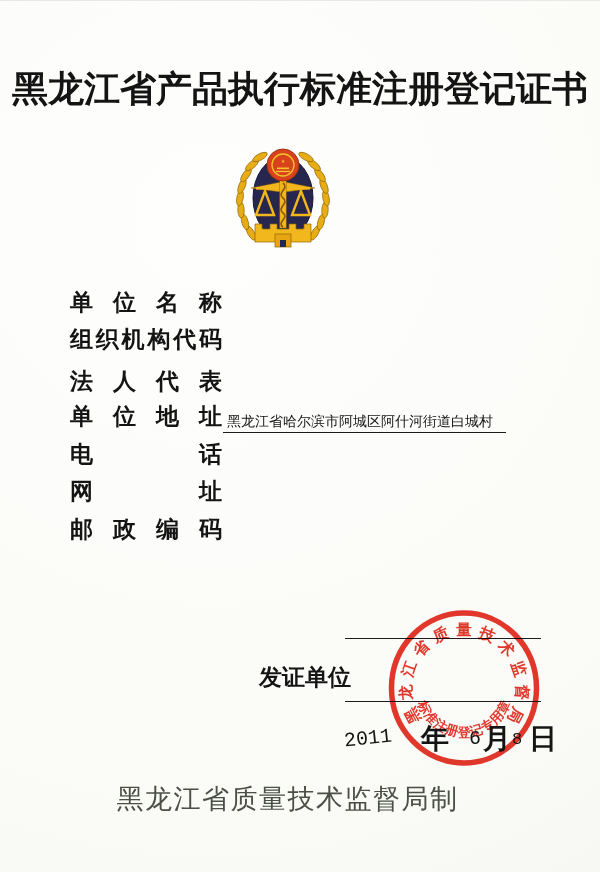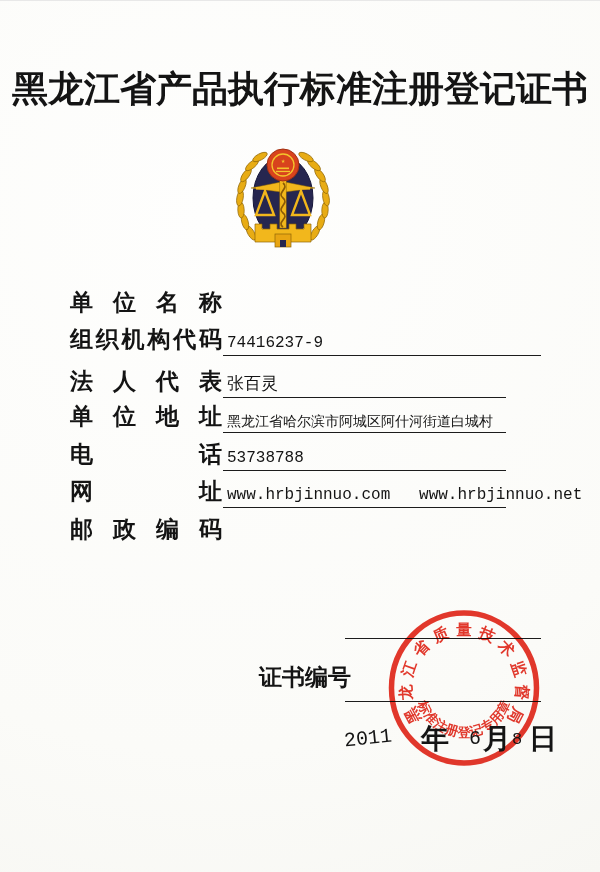--- a/index.html
+++ b/index.html
@@ -98,66 +98,62 @@
   </div>
   <div class="frow" style="top:321px">
     <div class="flabel">
         <span>组</span>
         <span>织</span>
         <span>机</span>
         <span>构</span>
         <span>代</span>
         <span>码</span>
       </div>
-    <div class="fvalue latin wide">74416237-9</div>
   </div>
   <div class="frow" style="top:363px">
     <div class="flabel">
         <span>法</span>
         <span>人</span>
         <span>代</span>
         <span>表</span>
       </div>
-    <div class="fvalue">张百灵</div>
   </div>
   <div class="frow" style="top:398px">
     <div class="flabel">
         <span>单</span>
         <span>位</span>
         <span>地</span>
         <span>址</span>
       </div>
     <div class="fvalue small">黑龙江省哈尔滨市阿城区阿什河街道白城村</div>
   </div>
   <div class="frow" style="top:436px">
     <div class="flabel">
         <span>电</span>
         <span>话</span>
       </div>
-    <div class="fvalue latin">53738788</div>
   </div>
   <div class="frow" style="top:473px">
     <div class="flabel">
         <span>网</span>
         <span>址</span>
       </div>
-    <div class="fvalue latin">www.hrbjinnuo.com   www.hrbjinnuo.net</div>
   </div>
   <div class="frow" style="top:511px">
     <div class="flabel">
         <span>邮</span>
         <span>政</span>
         <span>编</span>
         <span>码</span>
       </div>
   </div>
 
   <div class="sigline" style="left:345px;top:637px;width:196px"></div>
 
-  <div class="certlabel" style="left:259px;top:661px">证书编号</div>
+  <div class="certlabel" style="left:259px;top:661px">发证单位</div>
   <div class="sigline" style="left:345px;top:700px;width:196px"></div>
 
   <svg class="seal" width="156" height="162" viewBox="0 0 156 162" aria-hidden="true">
     <ellipse cx="78" cy="81" rx="72.5" ry="75" fill="none" stroke="#e3291c" stroke-width="5.5"></ellipse>
   <text x="78" y="24" transform="rotate(-118 78 81)" text-anchor="middle" dominant-baseline="central" font-size="15.5" font-weight="bold" fill="#e3291c">黑</text>
       <text x="78" y="24" transform="rotate(-94.4 78 81)" text-anchor="middle" dominant-baseline="central" font-size="15.5" font-weight="bold" fill="#e3291c">龙</text>
       <text x="78" y="24" transform="rotate(-70.8 78 81)" text-anchor="middle" dominant-baseline="central" font-size="15.5" font-weight="bold" fill="#e3291c">江</text>
       <text x="78" y="24" transform="rotate(-47.2 78 81)" text-anchor="middle" dominant-baseline="central" font-size="15.5" font-weight="bold" fill="#e3291c">省</text>
       <text x="78" y="24" transform="rotate(-23.599999999999994 78 81)" text-anchor="middle" dominant-baseline="central" font-size="15.5" font-weight="bold" fill="#e3291c">质</text>
       <text x="78" y="24" transform="rotate(0 78 81)" text-anchor="middle" dominant-baseline="central" font-size="15.5" font-weight="bold" fill="#e3291c">量</text>
@@ -177,14 +173,15 @@
       <text x="78" y="126" transform="rotate(-64 78 81)" text-anchor="middle" dominant-baseline="central" font-size="13" font-weight="bold" fill="#e3291c">章</text>
     </svg>
 
   <span class="dpart dnum tilt" style="left:344px;top:726px">2011</span>
   <span class="dpart dchar" style="left:421px;top:719px">年</span>
   <span class="dpart dnum" style="left:469px;top:726px">6</span>
   <span class="dpart dchar" style="left:483px;top:719px">月</span>
   <span class="dpart dnum dsmall" style="left:512px;top:729px">8</span>
   <span class="dpart dchar" style="left:529px;top:719px">日</span>
 
+  <div class="footer">黑龙江省质量技术监督局制</div>
 
 </div>
 
 </body></html>

